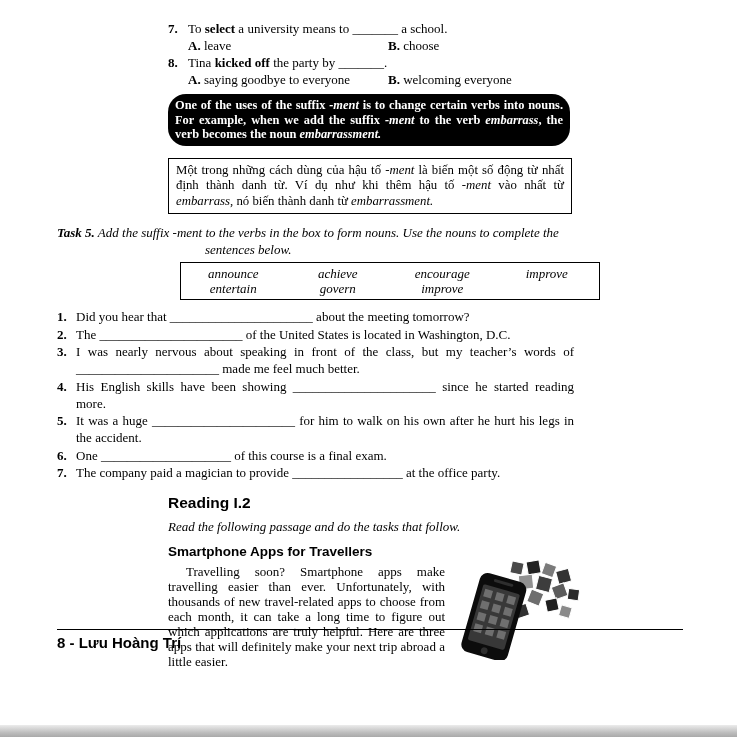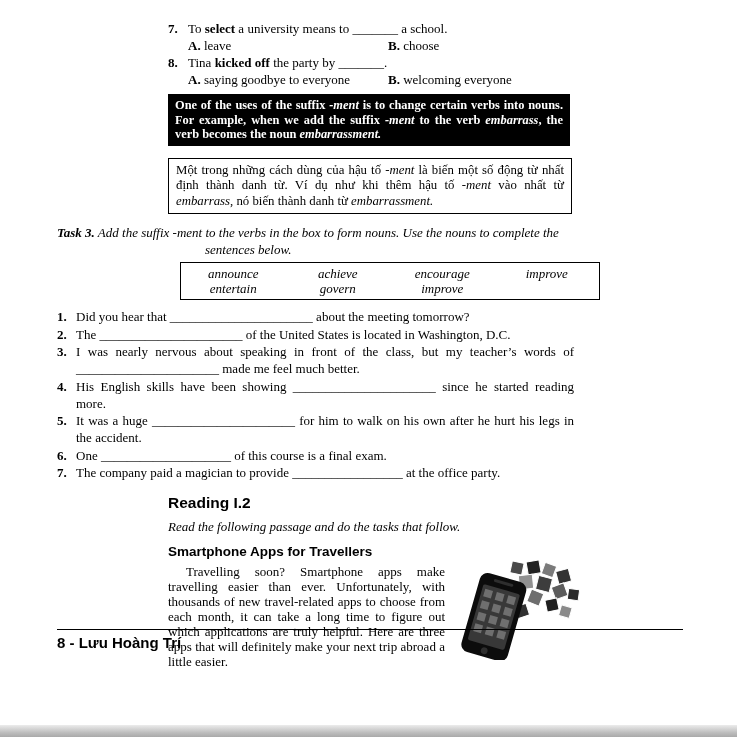--- a/index.html
+++ b/index.html
@@ -21,21 +21,21 @@
   .mcq-body { flex:1; }
   .mcq-opts { display:flex; }
   .opt-a { width:200px; }
   .opt-lbl { font-weight:bold; }
   
   .suffix-heading { font-size:13.5px; font-weight:bold; margin-top:4px; }
   .black-box {
     margin-left:111px; width:402px; margin-top:6px;
     background:#000; color:#fff;
     font-weight:bold; font-size:12.4px; line-height:14.6px;
-    padding:4px 7px; text-align:justify;
+    padding:4px 7px; text-align:justify;border-radius:18px;
   }
   .black-box i, .viet-box i { font-style:italic; }
   .viet-box {
     margin-left:111px; width:404px; margin-top:12px;
     border:1px solid #000; background:#fff;
     font-size:12.8px; line-height:15.5px;
     padding:4px 7px; text-align:justify;
   }
   .task-line { margin-top:10px; width:520px; padding-left:148px; text-indent:-148px; }
   .task-label { font-weight:bold; font-style:italic; }
@@ -94,21 +94,21 @@
         </div>
       </div>
     </div>
   </section>
 
 
   <div class="black-box"><span>One of the uses of the suffix </span><i>-ment</i><span> is to change certain verbs into nouns. For example, when we add the suffix </span><i>-ment</i><span> to the verb </span><i>embarrass</i><span>, the verb becomes the noun </span><i>embarrassment.</i></div>
 
   <div class="viet-box"><span>Một trong những cách dùng của hậu tố </span><i>-ment</i><span> là biến một số động từ nhất định thành danh từ. Ví dụ như khi thêm hậu tố </span><i>-ment</i><span> vào nhất từ </span><i>embarrass</i><span>, nó biến thành danh từ </span><i>embarrassment.</i></div>
 
-  <div class="task-line"><span class="task-label">Task 3.</span><span class="task-instr"> Add the suffix -ment to the verbs in the box to form nouns. Use the nouns to complete the sentences below.</span></div>
+  <div class="task-line"><span class="task-label">Task 5.</span><span class="task-instr"> Add the suffix -ment to the verbs in the box to form nouns. Use the nouns to complete the sentences below.</span></div>
 
   <div class="word-box">
     <div class="word-row">
       <span class="word-cell">announce</span>
       <span class="word-cell">achieve</span>
       <span class="word-cell">encourage</span>
       <span class="word-cell">improve</span>
     </div>
     <div class="word-row">
       <span class="word-cell">entertain</span>

